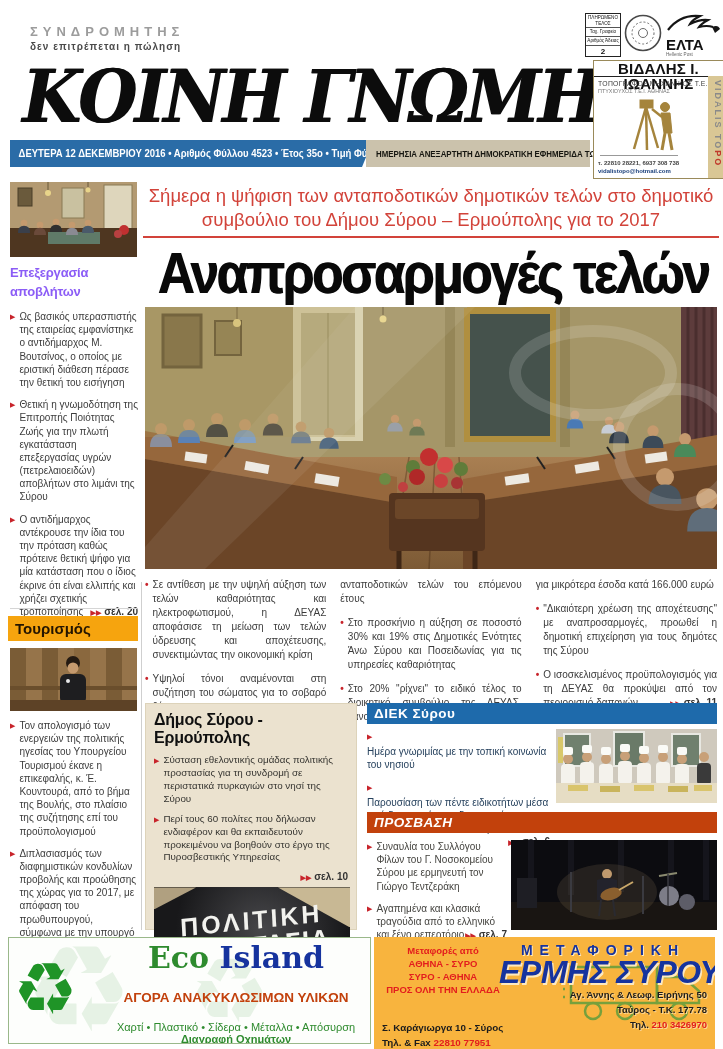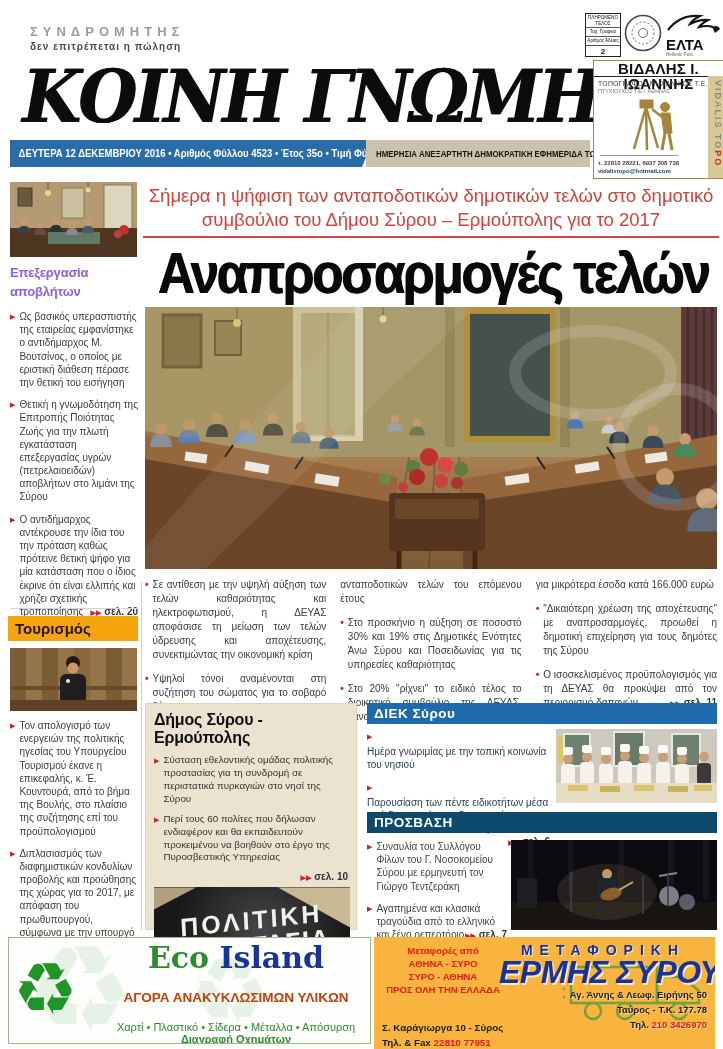--- a/index.html
+++ b/index.html
@@ -81,21 +81,21 @@
   
   .muni { left:145px; top:703px; width:212px; height:227px; background:#ebe2cf; border:1px solid #ddd3ba;
         box-sizing:border-box; padding:7px 8px; }
   .muni-title { font-size:16px; font-weight:bold; color:#101010; margin-bottom:7px; letter-spacing:-.2px; }
   .muni .side-item { font-size:9.8px; color:#353430; margin-bottom:7px; }
   .muni-pref { text-align:right; font-size:10px; }
 
   .sec-bar { height:21px; }
   .sec-bar span { display:block; color:#fff; font-weight:bold; font-size:13.5px; line-height:21px; padding-left:7px; letter-spacing:.5px; }
   .diek-bar { left:367px; top:703px; width:350px; background:#1e6aab; }
-  .pros-bar { left:367px; top:812px; width:350px; background:#0c4a6e; }
+  .pros-bar { left:367px; top:812px; width:350px; background:#c2410c;font-style:italic; }
   .diek-list { left:367px; top:730px; width:183px; }
   .diek-list .side-item { color:#27425e;flex-direction:column; }
   .pros-list { left:367px; top:840px; width:140px; }
   .pros-list .side-item { color:#44433f; }
 
   
   .ph { position:absolute; overflow:hidden; background:#888; }
   .ph svg { display:block; }
 
   .tshirt { position:relative; width:196px; height:94px; margin-top:5px;

